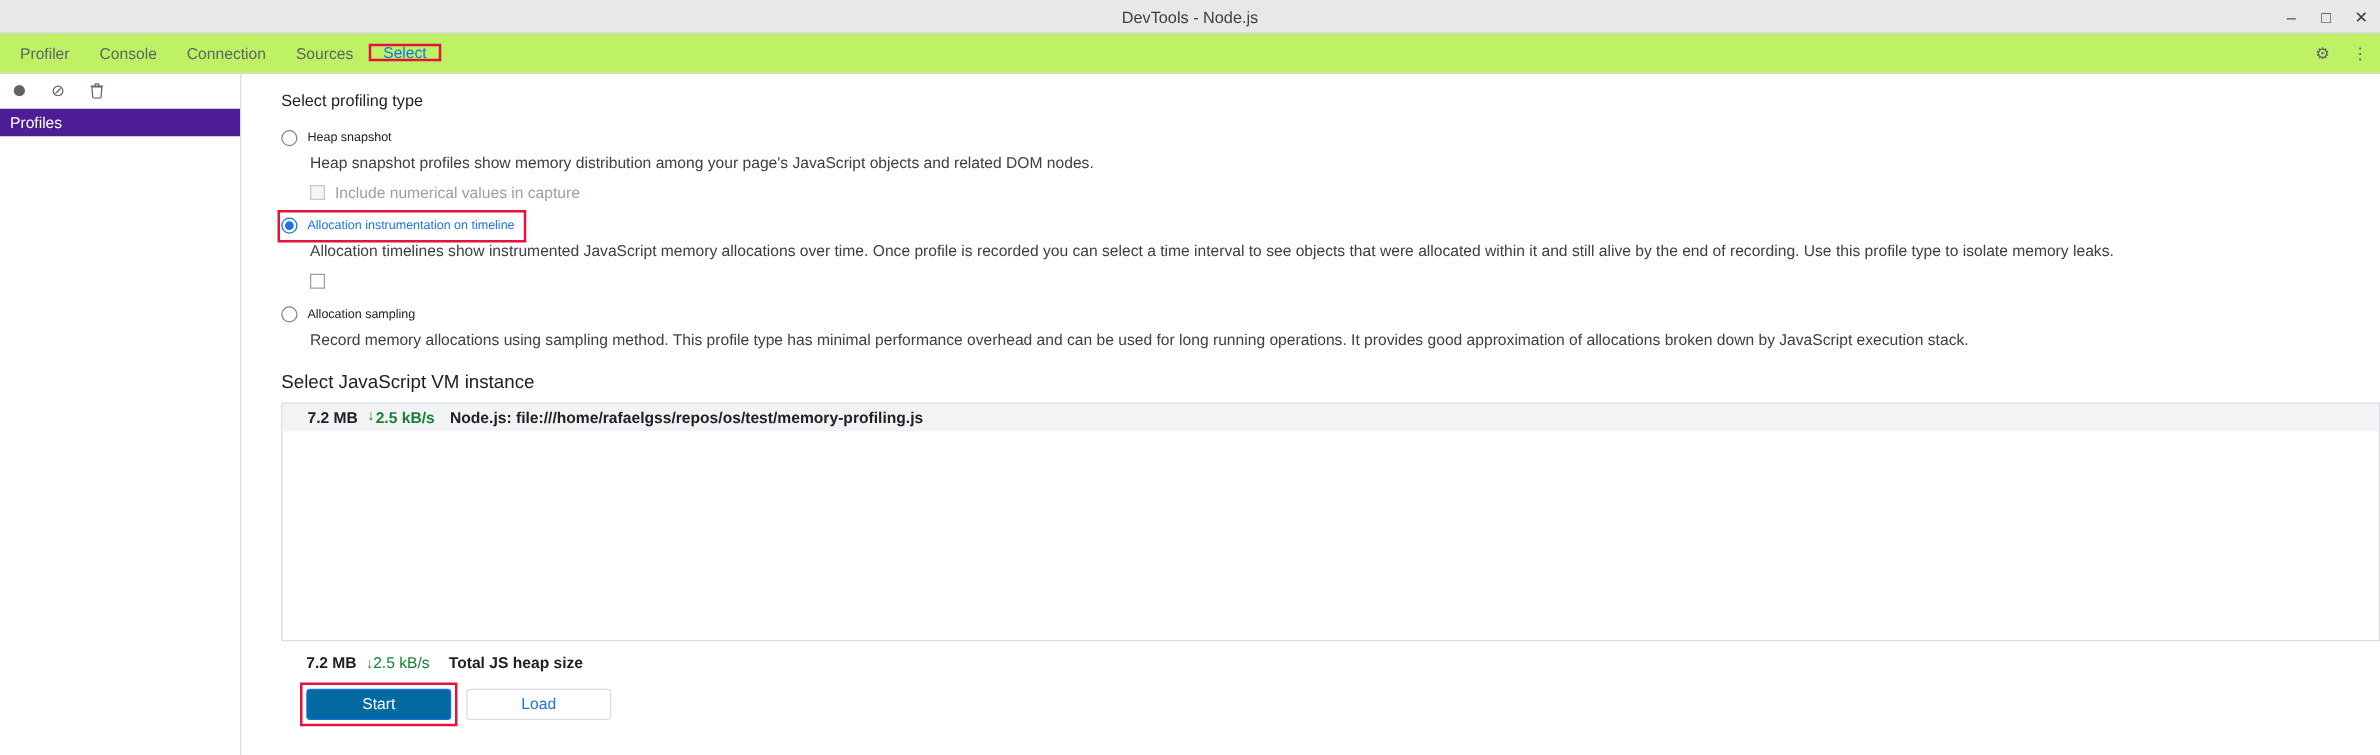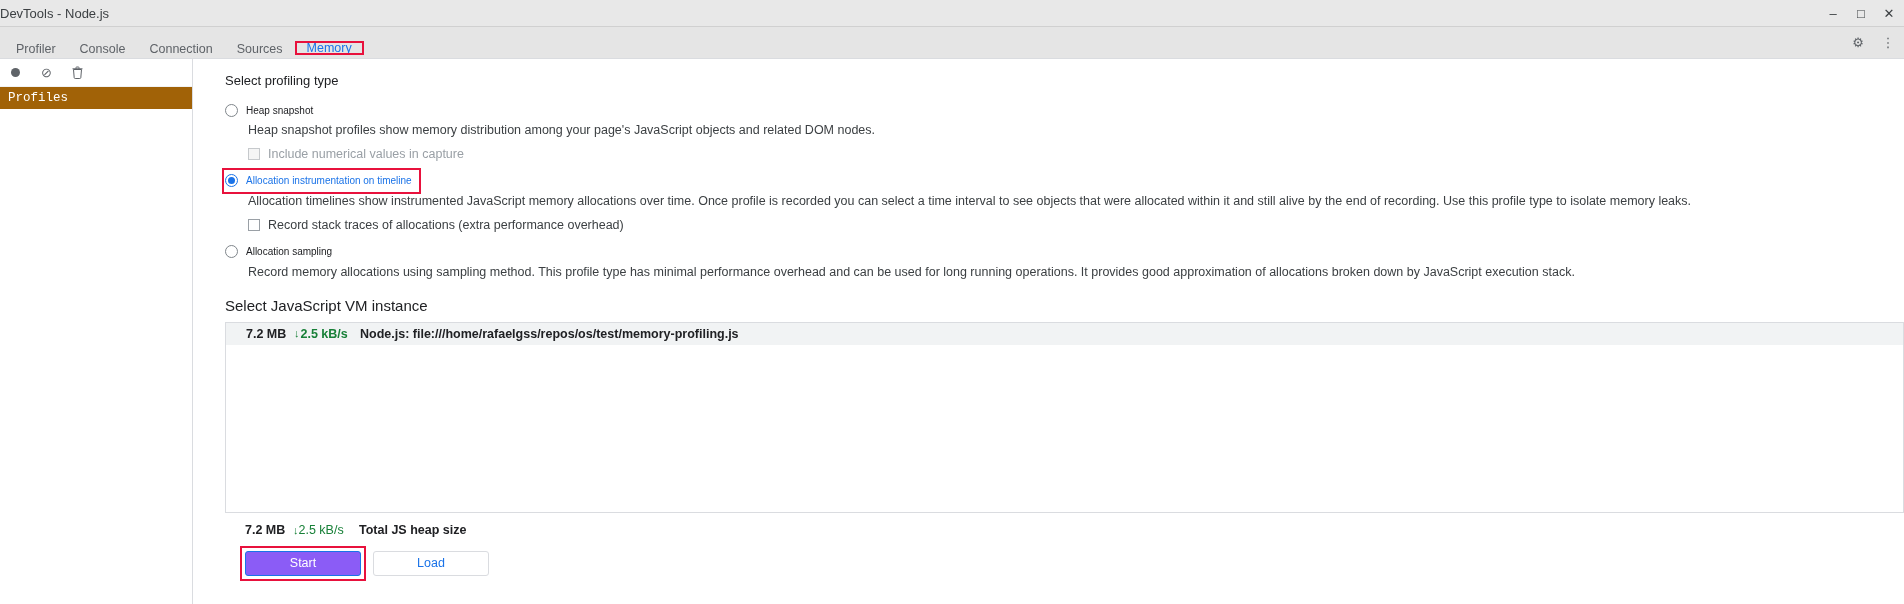--- a/index.html
+++ b/index.html
@@ -20,20 +20,21 @@
   .titlebar {
     height: 26px;
     background: #e8e8e8;
     border-bottom: 1px solid #d0d0d0;
     display: flex;
     align-items: center;
     position: relative;
   }
   .titlebar-title {
     flex: 1;
+    text-align: center;
     font-size: 13px;
     color: #3c4043;
   }
   .win-controls {
     position: absolute;
     right: 8px;
     top: 0;
     height: 26px;
     display: flex;
     align-items: center;
@@ -47,24 +48,24 @@
     justify-content: center;
     color: #3c4043;
     font-size: 13px;
     line-height: 1;
     cursor: default;
   }
 
   
   .tabstrip {
     height: 31px;
-    background: #e5e5e5;
+    background: #bef264;
     border-bottom: 1px solid #dadce0;
     display: flex;
-    align-items: flex-end;
+    align-items: center;
     position: relative;
   }
   .tabs {
     display: flex;
     align-items: stretch;
     padding-left: 4px;
   }
   .tab {
     display: flex;
     align-items: center;
@@ -145,23 +146,22 @@
   .sidebar-item {
     height: 22px;
     display: flex;
     align-items: center;
     padding-left: 8px;
     font-size: 12.5px;
     color: #202124;
     cursor: default;
   }
   .sidebar-item.selected {
-    background: #a16207;
+    background: #4c1d95;
     color: #ffffff;
-    font-family: Liberation Mono, monospace;
   }
 
   
   .content {
     flex: 1;
     padding: 14px 0 0 32px;
     box-sizing: border-box;
     overflow: hidden;
     position: relative;
   }
@@ -331,21 +331,21 @@
     min-width: 116px;
     box-sizing: border-box;
     border-radius: 3px;
     font-size: 12.5px;
     display: flex;
     align-items: center;
     justify-content: center;
     cursor: default;
   }
   .btn-primary {
-    background: #8b5cf6;
+    background: #0369a1;
     color: #ffffff;
     border: 1px solid #1a73e8;
   }
   .btn-secondary {
     background: #ffffff;
     color: #1a73e8;
     border: 1px solid #dadce0;
   }
   .btn-wrap-boxed {
     outline: 2px solid #e8113c;
@@ -379,21 +379,21 @@
     <div class="tab">
       <span class="tab-label">Console</span>
     </div>
     <div class="tab">
       <span class="tab-label">Connection</span>
     </div>
     <div class="tab">
       <span class="tab-label">Sources</span>
     </div>
     <div class="tab selected highlight">
-      <span class="tab-label">Memory</span>
+      <span class="tab-label">Select</span>
     </div>
   </div>
   <div class="tabstrip-right">
     <div class="icon-btn">⚙</div>
     <div class="icon-btn">⋮</div>
   </div>
 </div>
 
 <div class="main">
 
@@ -432,21 +432,20 @@
     </div>
 
     <div class="choice">
       <div class="choice-row boxed">
         <span class="radio checked"></span>
         <span class="choice-label selected">Allocation instrumentation on timeline</span>
       </div>
       <div class="desc">Allocation timelines show instrumented JavaScript memory allocations over time. Once profile is recorded you can select a time interval to see objects that were allocated within it and still alive by the end of recording. Use this profile type to isolate memory leaks.</div>
       <div class="subopt">
         <span class="checkbox"></span>
-        <span class="subopt-label">Record stack traces of allocations (extra performance overhead)</span>
       </div>
     </div>
 
     <div class="choice">
       <div class="choice-row">
         <span class="radio"></span>
         <span class="choice-label">Allocation sampling</span>
       </div>
       <div class="desc">Record memory allocations using sampling method. This profile type has minimal performance overhead and can be used for long running operations. It provides good approximation of allocations broken down by JavaScript execution stack.</div>
     </div>

